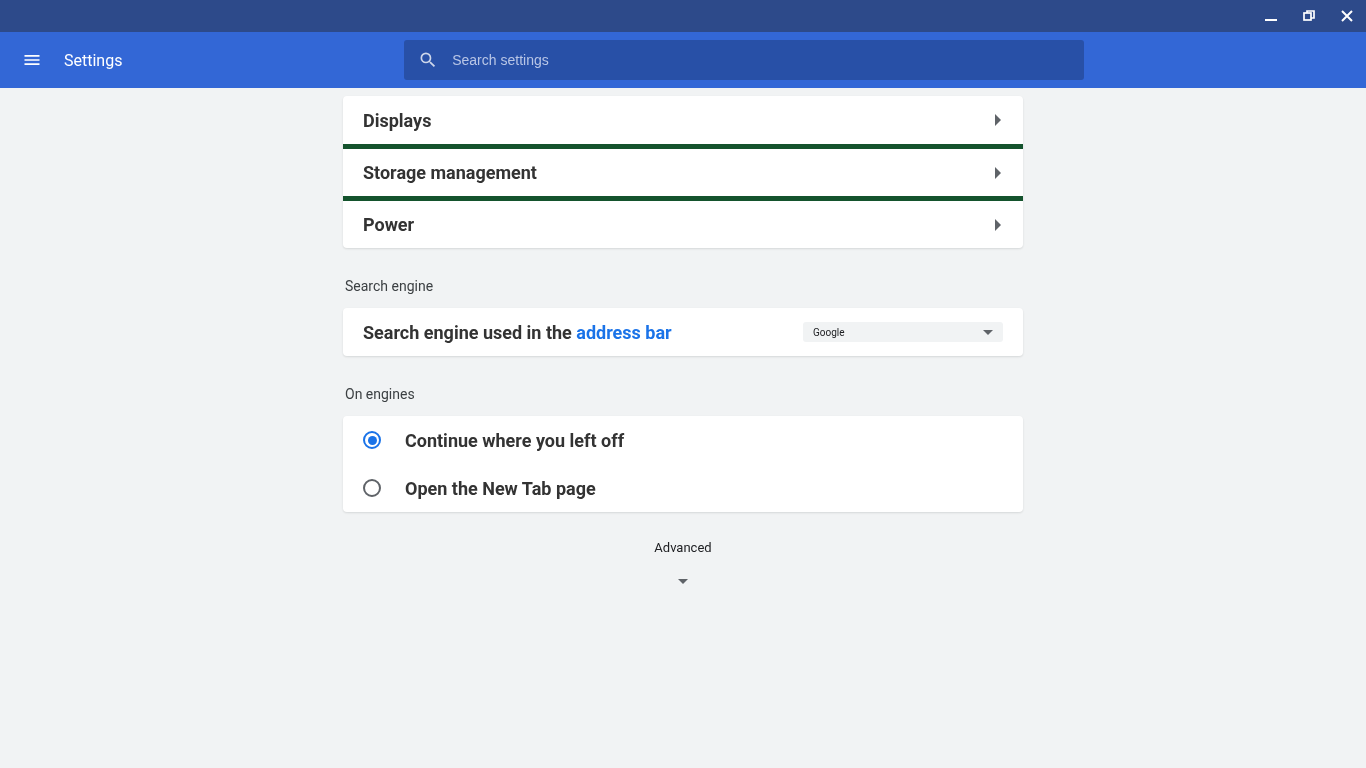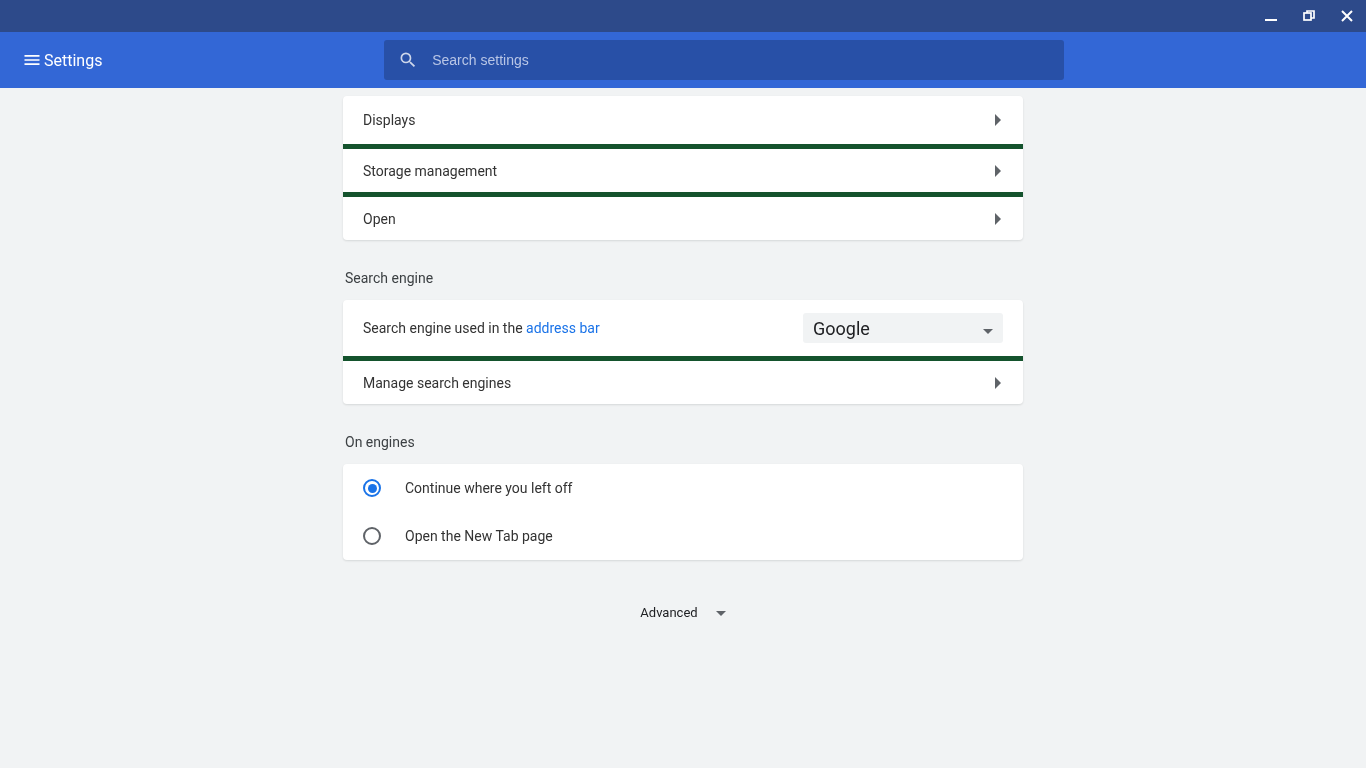--- a/index.html
+++ b/index.html
@@ -31,20 +31,21 @@
       cursor: pointer;
     }
     .win-btn svg { display: block; }
     .toolbar {
       height: 56px;
       background: #3367d6;
       display: flex;
       align-items: center;
       padding: 0 20px;
       color: #fff;
+      gap: 20px;
     }
     .menu-icon { cursor: pointer; width: 24px; height: 24px; display:flex; align-items:center; justify-content:center; }
     .toolbar-title { font-size: 16px; font-weight: 400; }
     .search-wrap {
       margin-left: auto;
       margin-right: auto;
       width: 680px;
     }
     .search-field {
       width: 100%;
@@ -85,39 +86,39 @@
     }
     .row {
       display: flex;
       align-items: center;
       justify-content: space-between;
       min-height: 48px;
       padding: 13px 20px;
       cursor: pointer;
     }
     .row + .row { border-top: 5px solid #14532d; }
-    .row-label { font-size: 14px; color: #333; }
+    .row-label { font-size: 18px; color: #333; font-weight: bold; }
     .arrow { color: #5f6368; display:flex; }
     .section-title {
       font-size: 14px;
       color: #3c4043;
       margin: 26px 0 14px 2px;
       font-weight: 400;
     }
     .link { color: #1a73e8; }
     .select-box {
       background: #f1f3f4;
       border-radius: 3px;
-      height: 30px;
+      height: 20px;
       min-width: 200px;
       display: flex;
       align-items: center;
       justify-content: space-between;
       padding: 0 10px;
-      font-size: 18px;
+      font-size: 10px;
       cursor: pointer;
       color:#202124;
     }
     .select-box .sel-arrow { color:#5f6368; }
     .radio-row {
       display: flex;
       align-items: center;
       gap: 24px;
       min-height: 48px;
       padding: 12px 20px;
@@ -136,20 +137,21 @@
       background: #1a73e8;
     }
     .advanced-toggle {
       display:flex; align-items:center; justify-content:center;
       gap: 18px;
       height: 40px;
       margin: 32px auto;
       color:#202124;
       font-size: 13px;
       cursor:pointer;
+      flex-direction:column;
     }
   </style>
 </head>
 <body>
 
 <div class="window-titlebar">
   <div class="win-btn">
     <svg width="12" height="12" viewBox="0 0 12 12">
         <rect y="9" width="12" height="2" fill="#fff"></rect>
       </svg>
@@ -200,21 +202,21 @@
       </div>
       <div class="row">
         <span class="row-label">Storage management</span>
         <span class="arrow">
             <svg width="8" height="12" viewBox="0 0 8 12">
               <path d="M0 0 l6 6 l-6 6z" fill="#5f6368"></path>
             </svg>
           </span>
       </div>
       <div class="row">
-        <span class="row-label">Open</span>
+        <span class="row-label">Power</span>
         <span class="arrow">
             <svg width="8" height="12" viewBox="0 0 8 12">
               <path d="M0 0 l6 6 l-6 6z" fill="#5f6368"></path>
             </svg>
           </span>
       </div>
     </div>
 
     <div class="section-title">Search engine</div>
     <div class="card">
@@ -222,28 +224,20 @@
         <span class="row-label">
           <span>Search engine used in the </span><span class="link">address bar</span>
         </span>
         <div class="select-box">
           <span>Google</span>
           <span class="sel-arrow"><svg width="10" height="6" viewBox="0 0 10 6">
                 <path d="M0 0 l5 5 l5 -5z" fill="#5f6368"></path>
               </svg></span>
         </div>
       </div>
-      <div class="row">
-        <span class="row-label">Manage search engines</span>
-        <span class="arrow">
-            <svg width="8" height="12" viewBox="0 0 8 12">
-              <path d="M0 0 l6 6 l-6 6z" fill="#5f6368"></path>
-            </svg>
-          </span>
-      </div>
     </div>
 
     <div class="section-title">On engines</div>
     <div class="card">
       <div class="radio-row">
         <span class="radio selected"></span>
         <span class="row-label">Continue where you left off</span>
       </div>
       <div class="radio-row">
         <span class="radio"></span>

